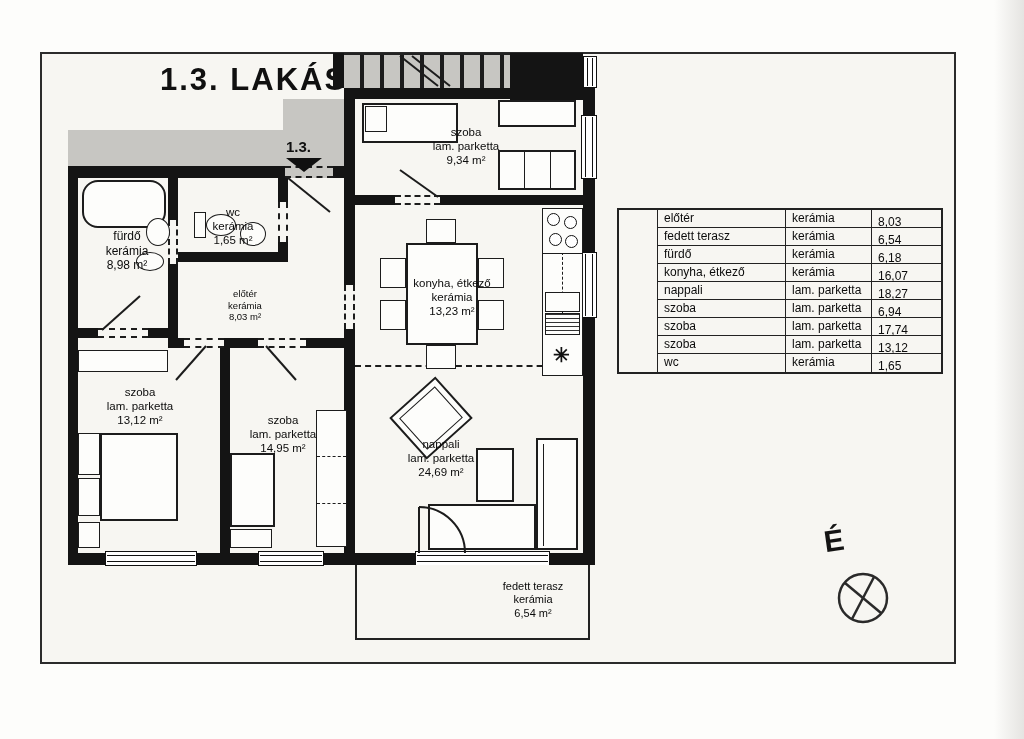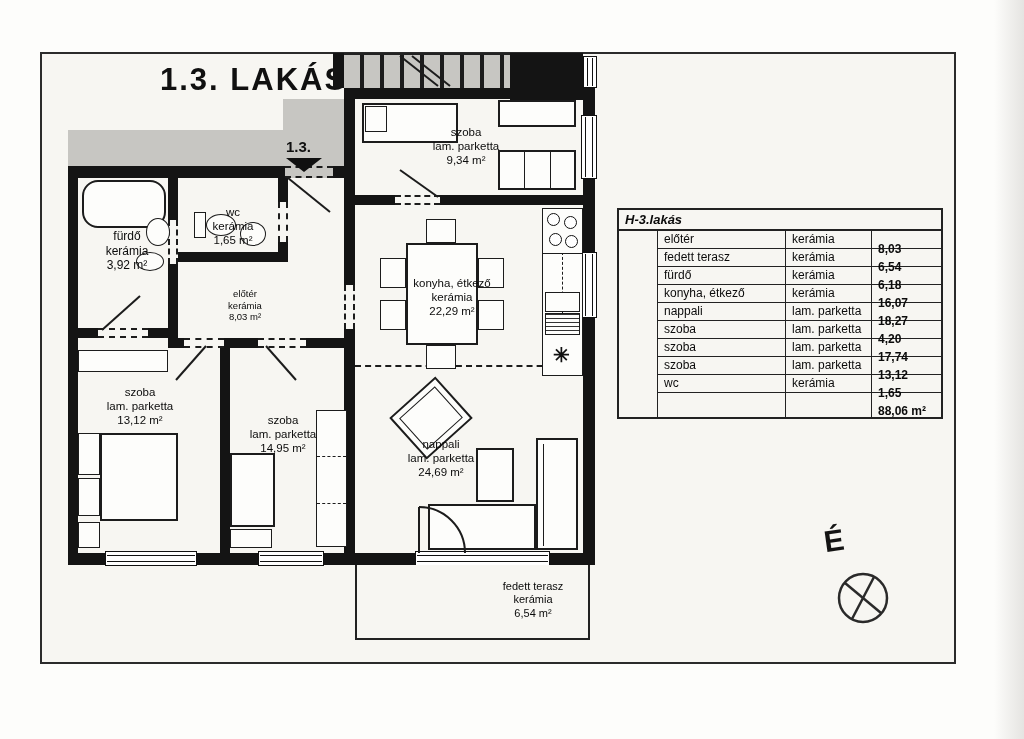--- a/index.html
+++ b/index.html
@@ -54,21 +54,21 @@
     background:#f7f6f2;box-sizing:border-box;font-size:12px;color:#0b0b0b;}
   .tbl-header{height:21px;border-bottom:2px solid #222;font-weight:bold;font-style:italic;
     font-size:13px;padding:2px 0 0 6px;box-sizing:border-box;}
   .tbl-body{display:flex;}
   .tbl-spacer{width:38px;border-right:1.5px solid #222;}
   .tbl-rows{flex:1;}
   .trow{display:flex;height:18px;border-bottom:1.5px solid #222;box-sizing:border-box;}
   .trow:last-child{border-bottom:none;}
   .trow .c1{width:128px;padding:1px 0 0 6px;border-right:1.5px solid #222;box-sizing:border-box;overflow:hidden;}
   .trow .c2{width:86px;padding:1px 0 0 6px;border-right:1.5px solid #222;box-sizing:border-box;}
-  .trow .c3{flex:1;padding:11px 0 0 6px;box-sizing:border-box;font-weight:bold;}
+  .trow .c3{flex:1;padding:5px 0 0 6px;box-sizing:border-box;}
   .trow-total{height:24px;font-weight:bold;}
   svg.overlay{position:absolute;left:0;top:0;pointer-events:none;}
 </style>
 </head>
 <body>
 
 <div class="scan-edge"></div>
 
 <div class="frame"></div>
 
@@ -187,41 +187,41 @@
 <div class="furn" style="left:230px;top:453px;width:45px;height:74px;"></div>
 <div class="furn-thin" style="left:230px;top:529px;width:42px;height:19px;"></div>
 <div class="furn-thin" style="left:316px;top:410px;width:31px;height:137px;">
   <div class="abs" style="left:0;top:45px;width:100%;height:0;border-top:1.5px dashed #1c1c1c;"></div>
   <div class="abs" style="left:0;top:92px;width:100%;height:0;border-top:1.5px dashed #1c1c1c;"></div>
 </div>
 
 <div class="lbl" style="left:127px;top:229px;font-size:12px;">
   <span>fürdő</span>
   <span>kerámia</span>
-  <span>3,92 m²</span>
+  <span>8,98 m²</span>
 </div>
 <div class="lbl" style="left:233px;top:205px;">
   <span>wc</span>
   <span>kerámia</span>
   <span>1,65 m²</span>
 </div>
 <div class="lbl lbl-small" style="left:245px;top:288px;">
   <span>előtér</span>
   <span>kerámia</span>
   <span>8,03 m²</span>
 </div>
 <div class="lbl" style="left:466px;top:125px;">
   <span>szoba</span>
   <span>lam. parketta</span>
   <span>9,34 m²</span>
 </div>
 <div class="lbl" style="left:452px;top:276px;">
   <span>konyha, étkező</span>
   <span>kerámia</span>
-  <span>22,29 m²</span>
+  <span>13,23 m²</span>
 </div>
 <div class="lbl" style="left:140px;top:385px;">
   <span>szoba</span>
   <span>lam. parketta</span>
   <span>13,12 m²</span>
 </div>
 <div class="lbl" style="left:283px;top:413px;">
   <span>szoba</span>
   <span>lam. parketta</span>
   <span>14,95 m²</span>
@@ -231,21 +231,20 @@
   <span>lam. parketta</span>
   <span>24,69 m²</span>
 </div>
 <div class="lbl" style="left:533px;top:580px;font-size:11px;">
   <span>fedett terasz</span>
   <span>kerámia</span>
   <span>6,54 m²</span>
 </div>
 
 <div class="tbl">
-  <div class="tbl-header">H-3.lakás</div>
   <div class="tbl-body">
     <div class="tbl-spacer"></div>
     <div class="tbl-rows">
       <div class="trow">
         <div class="c1">előtér</div>
           <div class="c2">kerámia</div>
           <div class="c3">8,03</div>
       </div>
       <div class="trow">
         <div class="c1">fedett terasz</div>
@@ -263,41 +262,36 @@
           <div class="c3">16,07</div>
       </div>
       <div class="trow">
         <div class="c1">nappali</div>
           <div class="c2">lam. parketta</div>
           <div class="c3">18,27</div>
       </div>
       <div class="trow">
         <div class="c1">szoba</div>
           <div class="c2">lam. parketta</div>
-          <div class="c3">4,20</div>
+          <div class="c3">6,94</div>
       </div>
       <div class="trow">
         <div class="c1">szoba</div>
           <div class="c2">lam. parketta</div>
           <div class="c3">17,74</div>
       </div>
       <div class="trow">
         <div class="c1">szoba</div>
           <div class="c2">lam. parketta</div>
           <div class="c3">13,12</div>
       </div>
       <div class="trow">
         <div class="c1">wc</div>
           <div class="c2">kerámia</div>
           <div class="c3">1,65</div>
-      </div>
-      <div class="trow trow-total">
-        <div class="c1"></div>
-          <div class="c2"></div>
-          <div class="c3">88,06 m²</div>
       </div>
     </div>
   </div>
 </div>
 
 <div class="compass-n" style="left:824px;top:524px;">É</div>
 
 <svg class="overlay" width="1024" height="739" viewBox="0 0 1024 739">
   <g stroke="#1c1c1c" stroke-width="2" fill="none">
 

